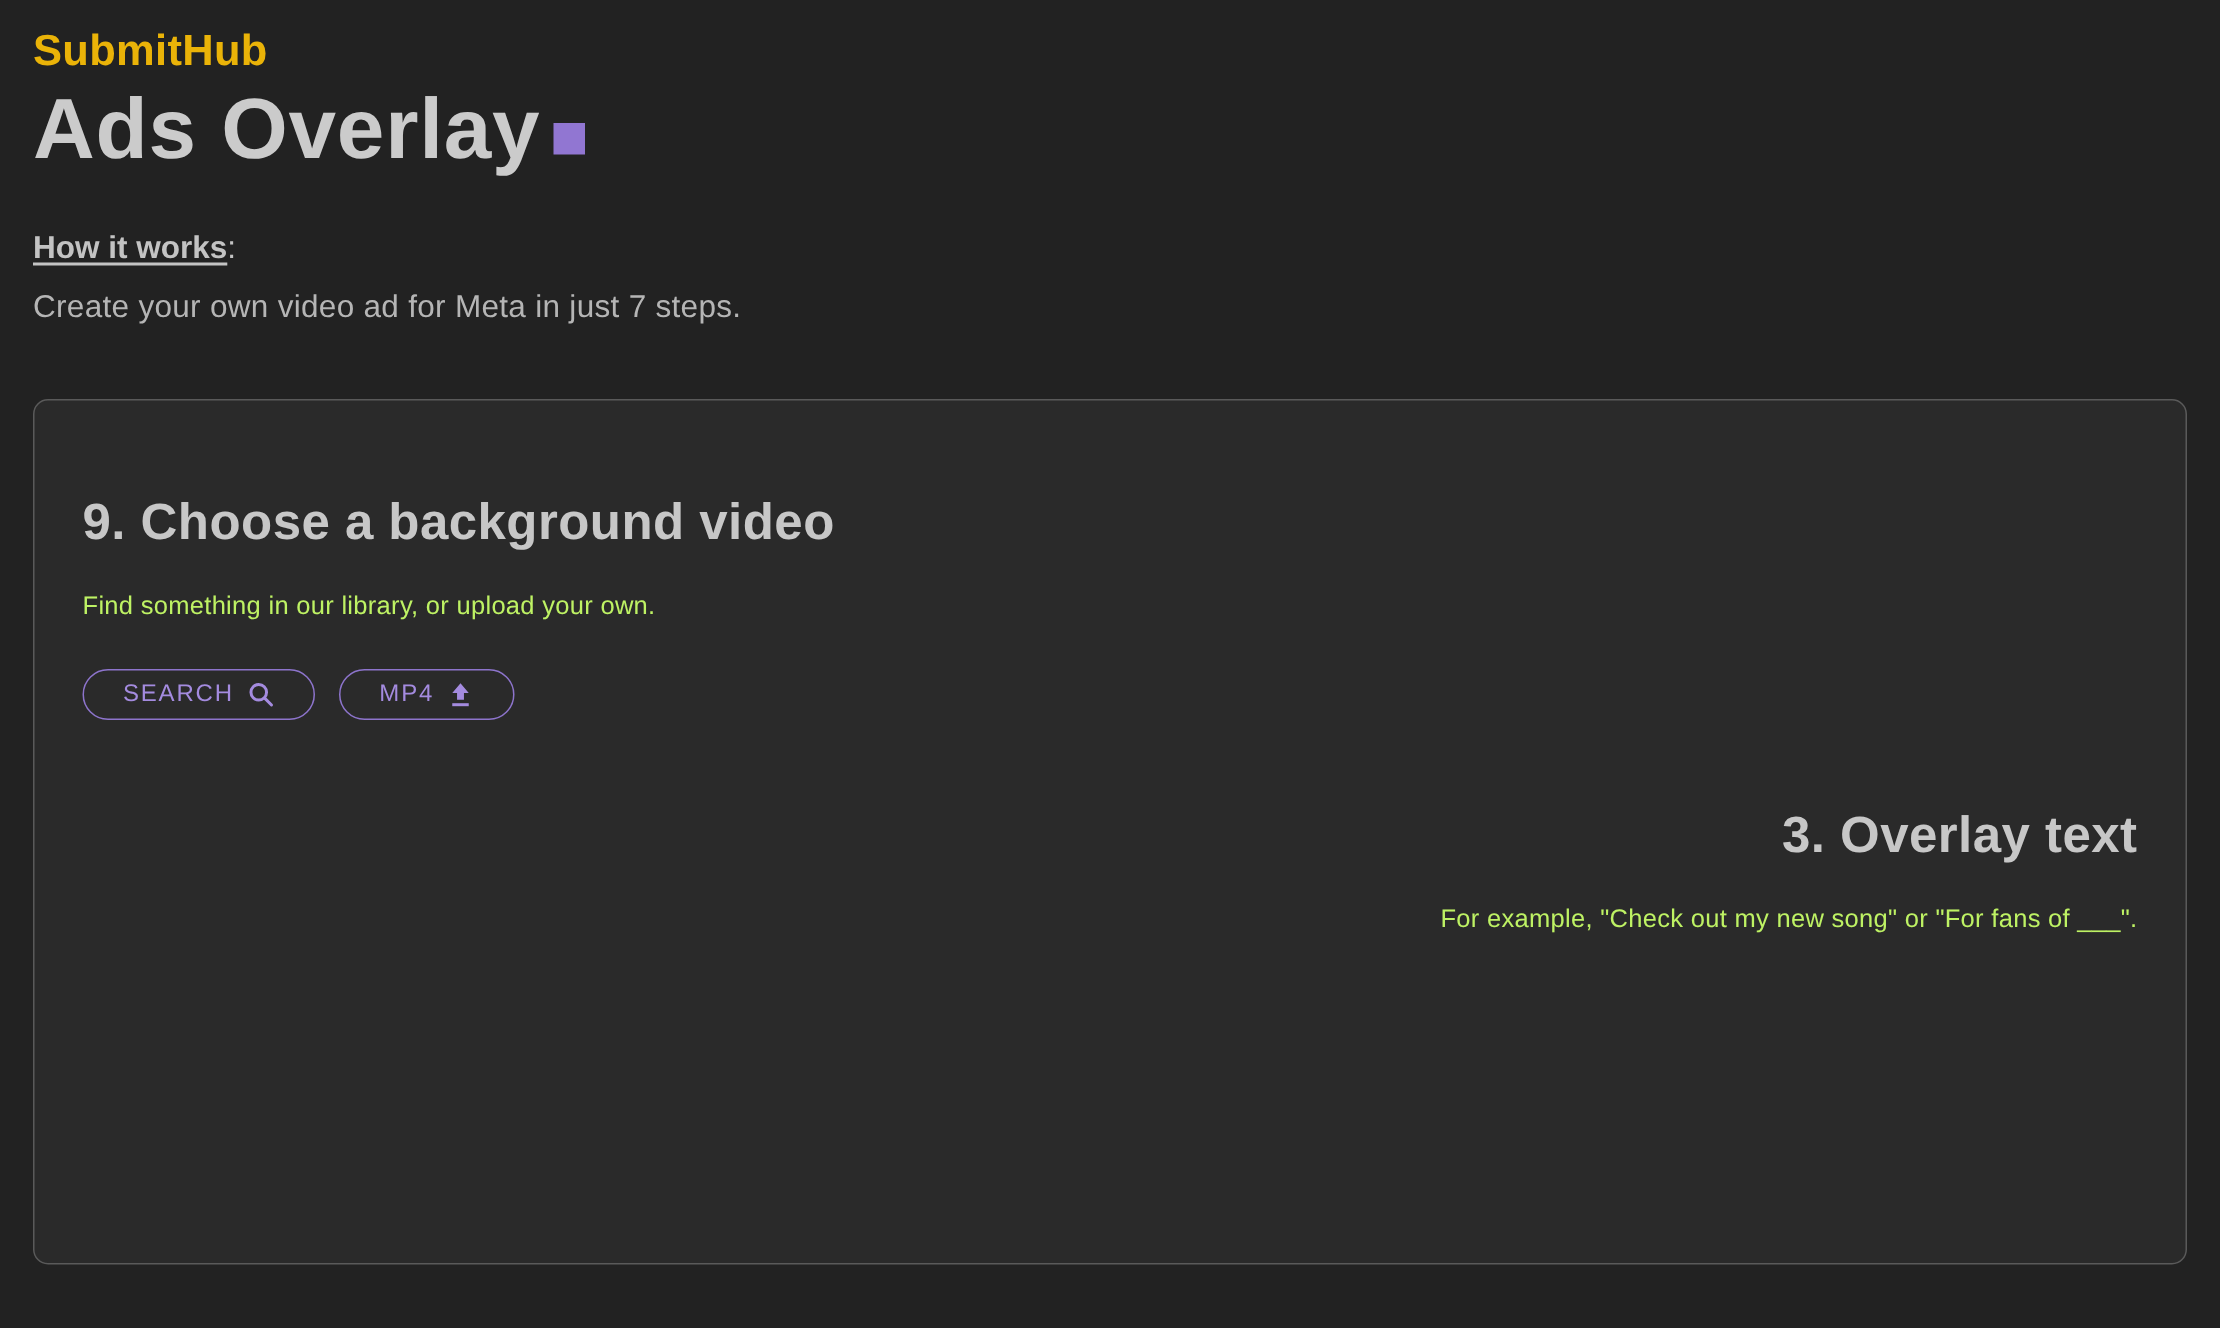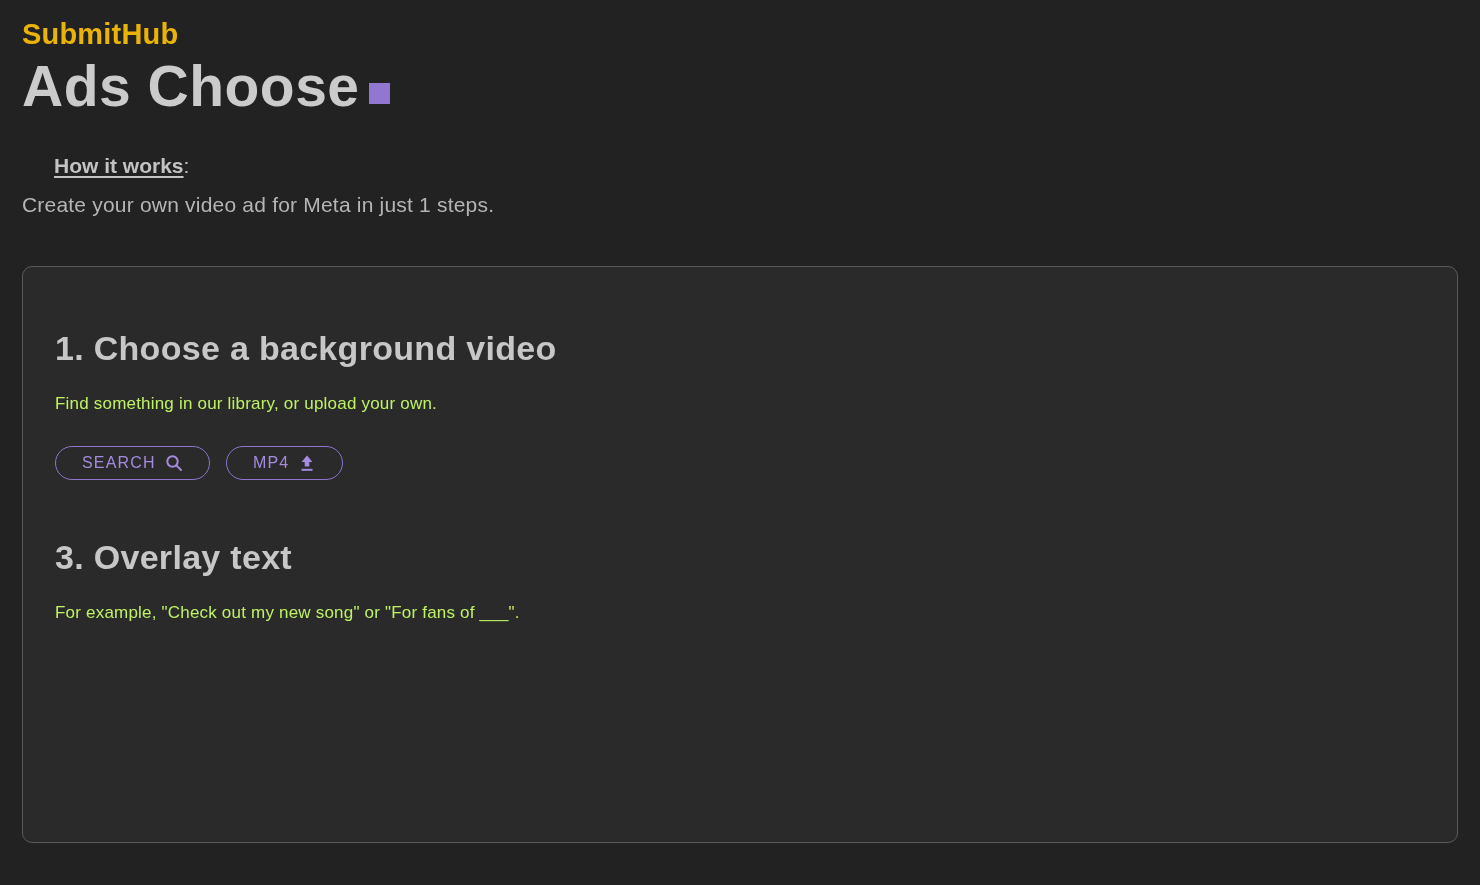--- a/index.html
+++ b/index.html
@@ -42,21 +42,20 @@
   }
   .how-row {
     margin-top: 37px;
     font-size: 21px;
     color: #c3c3c3;
   }
   .how-label {
     font-weight: 700;
     text-decoration: underline;
     text-underline-offset: 3px;
-    margin-left: 32px;
   }
   .how-colon {
     font-weight: 400;
     color: #c3c3c3;
   }
   .intro {
     margin-top: 15px;
     font-size: 21px;
     color: #b5b5b5;
     letter-spacing: 0.2px;
@@ -102,44 +101,44 @@
     border-radius: 17px;
     color: #a48bdf;
     font-family: "Liberation Sans", sans-serif;
     font-size: 16px;
     letter-spacing: 1.2px;
     text-transform: uppercase;
     cursor: pointer;
   }
   .pill-btn svg { display: block; }
   .step-2 { margin-top: 55px; }
-  .step-3 { margin-top: 58px; }
+  .step-3 { margin-top: 58px; text-align: right; }
 </style>
 </head>
 <body>
 
 <div class="page">
 
   <div class="brand">SubmitHub</div>
 
   <div class="title-row">
-    <span class="title">Ads Choose</span>
+    <span class="title">Ads Overlay</span>
     <span class="title-dot"></span>
   </div>
 
   <div class="how-row">
     <span class="how-label">How it works</span><span class="how-colon">:</span>
   </div>
 
-  <div class="intro">Create your own video ad for Meta in just 1 steps.</div>
+  <div class="intro">Create your own video ad for Meta in just 7 steps.</div>
 
   <div class="card">
 
     <div class="step">
-      <div class="step-heading">1. Choose a background video</div>
+      <div class="step-heading">9. Choose a background video</div>
       <div class="step-desc">Find something in our library, or upload your own.</div>
       <div class="button-row">
 
         <button class="pill-btn">
           <span>SEARCH</span>
           <span>
             <svg width="18" height="18" viewBox="0 0 18 18" fill="none">
               <circle cx="7.5" cy="7.5" r="5.2" stroke="#a48bdf" stroke-width="2"></circle>
               <line x1="11.6" y1="11.6" x2="16" y2="16" stroke="#a48bdf" stroke-width="2" stroke-linecap="round"></line>
             </svg>

